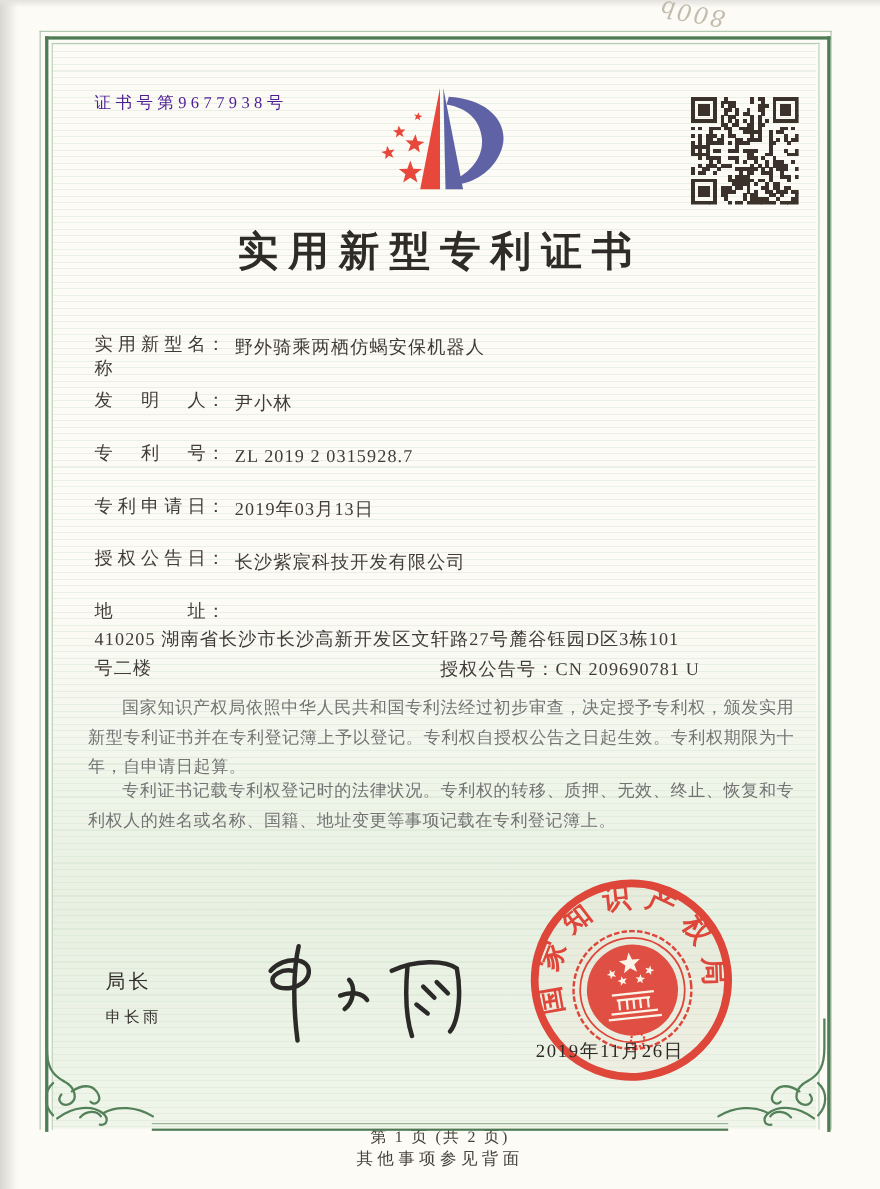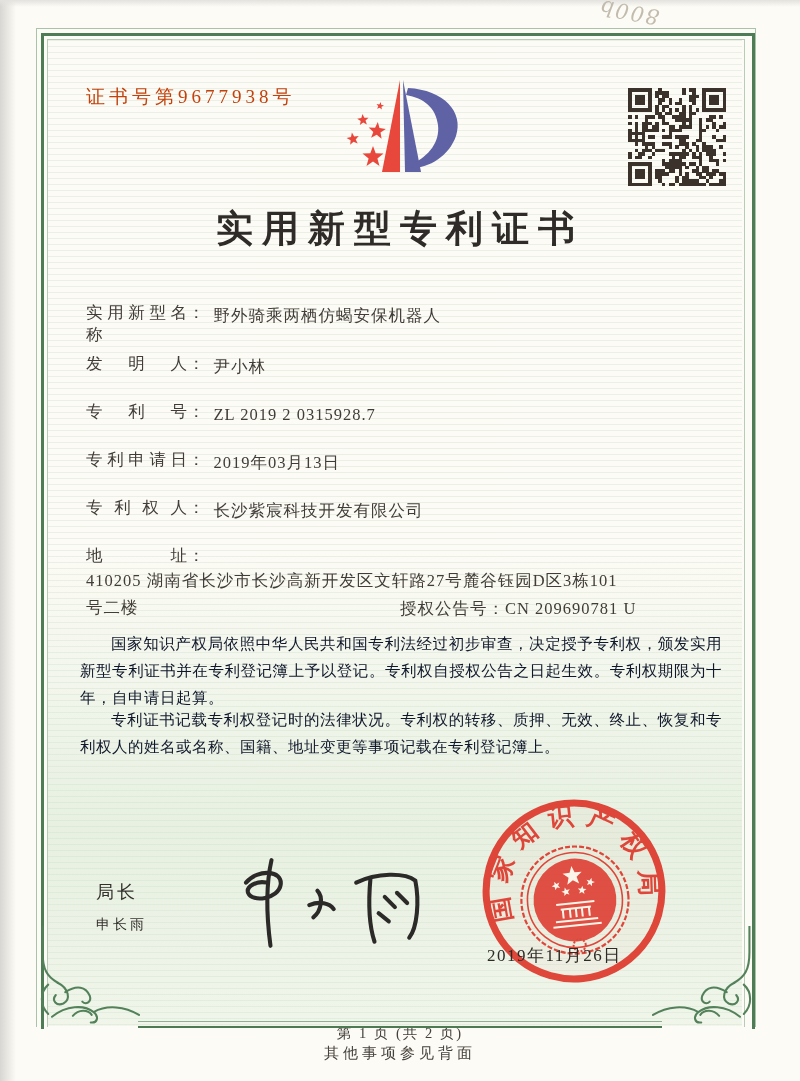--- a/index.html
+++ b/index.html
@@ -16,32 +16,32 @@
   .frame-outer{position:absolute;left:36px;top:28px;width:718px;height:998px;
         border:1px solid #a9c2aa;border-bottom:none;}
   .frame-mid{position:absolute;left:41px;top:33px;width:708px;height:993px;
         border:3px solid #4e7c55;border-bottom:none;}
   .frame-inner{position:absolute;left:47px;top:39px;width:696px;height:987px;
         border:1px solid #b6ccb7;border-bottom:none;}
   .guilloche{position:absolute;left:48px;top:40px;width:694px;height:986px;
         background:
           linear-gradient(180deg,rgba(214,232,211,0) 52%,rgba(205,227,201,0.45) 80%,rgba(211,230,207,0.28) 100%),
           repeating-linear-gradient(180deg,rgba(128,173,133,0.14) 0 1px,rgba(0,0,0,0) 1px 6px);}
-  .cert-no{position:absolute;left:86px;top:84px;font-size:19px;letter-spacing:4px;color:#c2410c;}
+  .cert-no{position:absolute;left:86px;top:84px;font-size:15px;letter-spacing:4px;color:#4c1d95;}
   .logo{position:absolute;left:332px;top:68px;width:150px;height:122px;}
   .qr{position:absolute;left:628px;top:88px;width:98px;height:98px;}
   .title{position:absolute;left:0;top:204px;width:100%;text-align:center;font-size:37px;
         font-weight:700;letter-spacing:9px;color:#2e2b28;}
   .row{position:absolute;left:86px;font-size:16.5px;letter-spacing:1px;color:#413c37;width:660px;}
   .lbl{display:inline-block;width:102px;text-align:justify;text-align-last:justify;vertical-align:top;}
   .colon{vertical-align:top;margin-right:8px;}
   .val{display:inline-block;max-width:545px;vertical-align:top;line-height:27px;}
   .grant2{position:absolute;left:314px;top:0;}
   .para{position:absolute;left:80px;width:642px;font-size:15.5px;line-height:27px;
-        text-indent:2em;color:#0f172a;letter-spacing:0.5px;text-align:justify;}
+        text-indent:2em;color:#737373;letter-spacing:0.5px;text-align:justify;}
   .sig-title{position:absolute;left:96px;top:880px;font-size:18px;letter-spacing:3px;
         color:#33302c;font-family:"Liberation Sans","DejaVu Sans",sans-serif;}
   .sig-name{position:absolute;left:96px;top:916px;font-size:14px;letter-spacing:3px;
         color:#33302c;font-family:Liberation Mono, monospace;}
   .sig-svg{position:absolute;left:215px;top:852px;width:215px;height:102px;}
   .seal{position:absolute;left:478px;top:795px;width:192px;height:192px;opacity:0.93;
         transform:rotate(-6deg);}
   .seal-date{position:absolute;left:487px;top:944px;width:180px;font-size:17px;letter-spacing:1.5px;
         color:#2e2a26;z-index:5;}
   .page-no{position:absolute;left:0;top:1024px;width:100%;text-align:center;font-size:14.5px;
@@ -497,21 +497,21 @@
   <div class="row" style="top:302px">
     <span class="lbl">实用新型名称</span><span class="colon">：</span><span class="val">野外骑乘两栖仿蝎安保机器人</span>
   </div>
   <div class="row" style="top:401px">
     <span class="lbl">专利号</span><span class="colon">：</span><span class="val">ZL 2019 2 0315928.7</span>
   </div>
   <div class="row" style="top:449px">
     <span class="lbl">专利申请日</span><span class="colon">：</span><span class="val">2019年03月13日</span>
   </div>
   <div class="row" style="top:497px">
-    <span class="lbl">专利权人</span><span class="colon">：</span><span class="val">长沙紫宸科技开发有限公司</span>
+    <span class="lbl">授权公告日</span><span class="colon">：</span><span class="val">长沙紫宸科技开发有限公司</span>
   </div>
   <div class="row" style="top:545px">
     <span class="lbl">地址</span><span class="colon">：</span><span class="val">410205 湖南省长沙市长沙高新开发区文轩路27号麓谷钰园D区3栋101号二楼</span>
   </div>
 
   <div class="row" style="top:598px">
     <span class="grant2"><span>授权公告号</span><span>：</span><span>CN 209690781 U</span></span>
   </div>
 
   <div class="para" style="top:630px">国家知识产权局依照中华人民共和国专利法经过初步审查，决定授予专利权，颁发实用新型专利证书并在专利登记簿上予以登记。专利权自授权公告之日起生效。专利权期限为十年，自申请日起算。</div>

